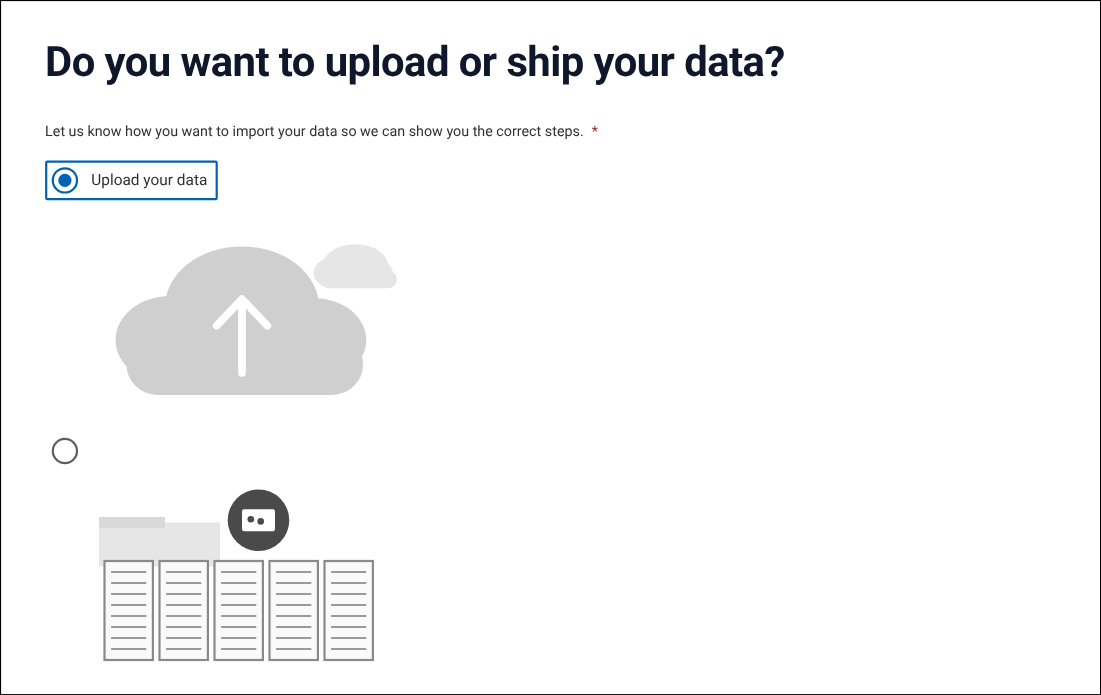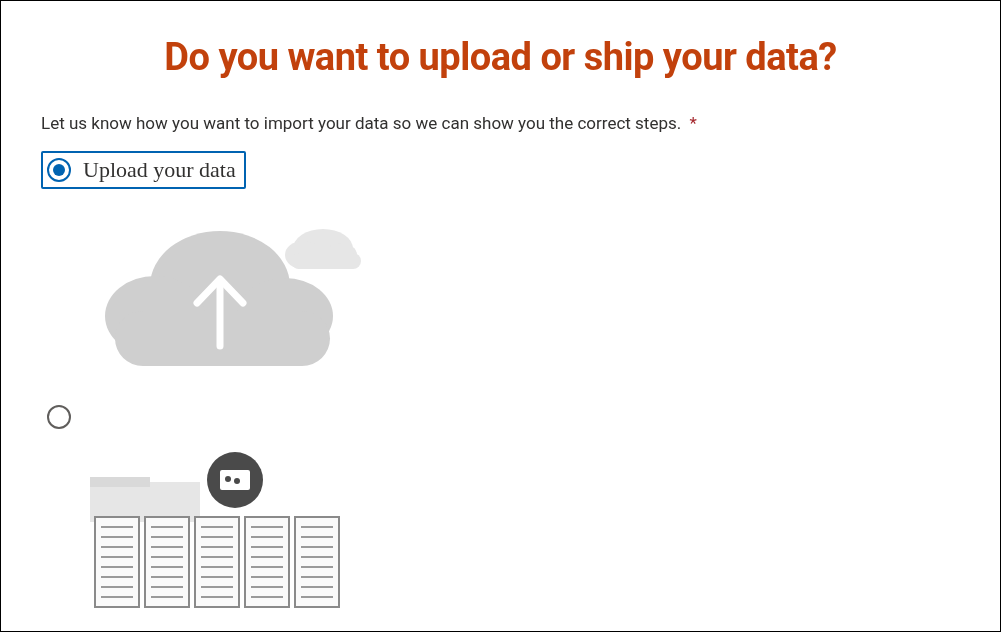--- a/index.html
+++ b/index.html
@@ -7,27 +7,26 @@
     body {
       font-family: "Segoe UI", -apple-system, BlinkMacSystemFont, Roboto, "Helvetica Neue", Arial, sans-serif;
       color: #323130;
       padding: 34px 40px;
       border: 1px solid #000;
       position: relative;
     }
     .page-title {
       font-size: 38px;
       font-weight: 700;
-      color: #c2410c;
+      color: #0f172a;
       margin-bottom: 34px;
       letter-spacing: -0.5px;
-      text-align: center;
     }
     .instruction {
-      font-size: 17px;
+      font-size: 13px;
       color: #323130;
       margin-bottom: 18px;
     }
     .required-mark {
       color: #a4262c;
       margin-left: 4px;
     }
     .option-block {
       margin-bottom: 8px;
     }
@@ -60,23 +59,22 @@
     .radio-inner {
       width: 12px;
       height: 12px;
       border-radius: 50%;
       background: transparent;
     }
     .radio-row.selected .radio-inner {
       background: #0063b1;
     }
     .radio-label {
-      font-size: 22px;
+      font-size: 14px;
       color: #323130;
-      font-family: Liberation Serif, serif;
     }
     .option-illustration {
       margin: 12px 0 28px 44px;
     }
     svg { display: block; }
   </style>
 </head>
 <body>
 
 <h1 class="page-title">Do you want to upload or ship your data?</h1>

